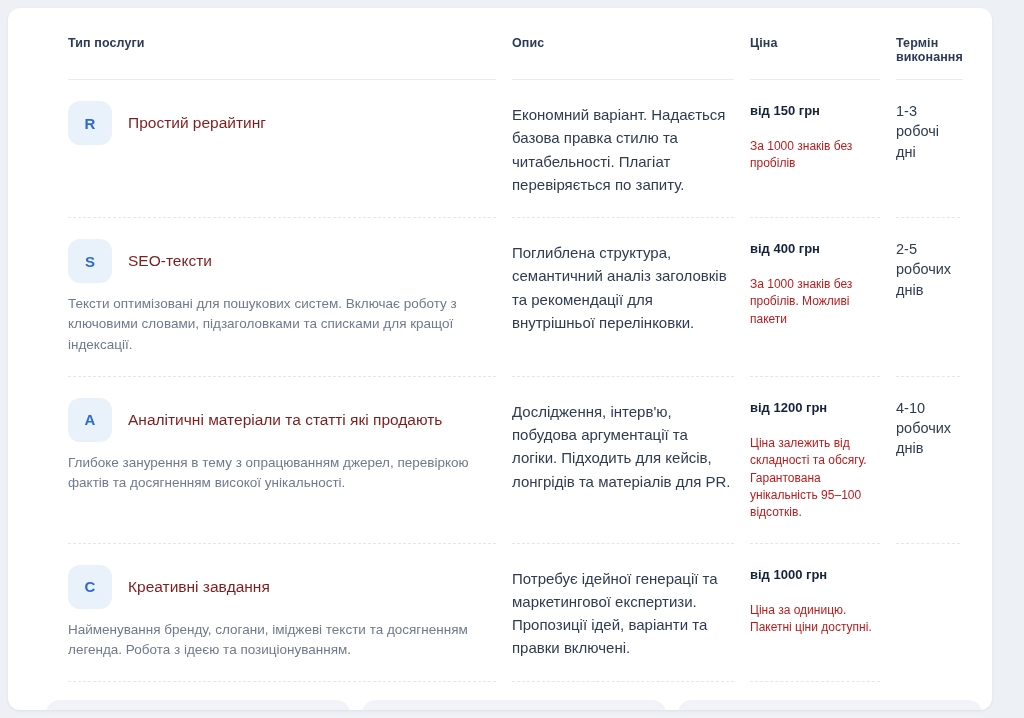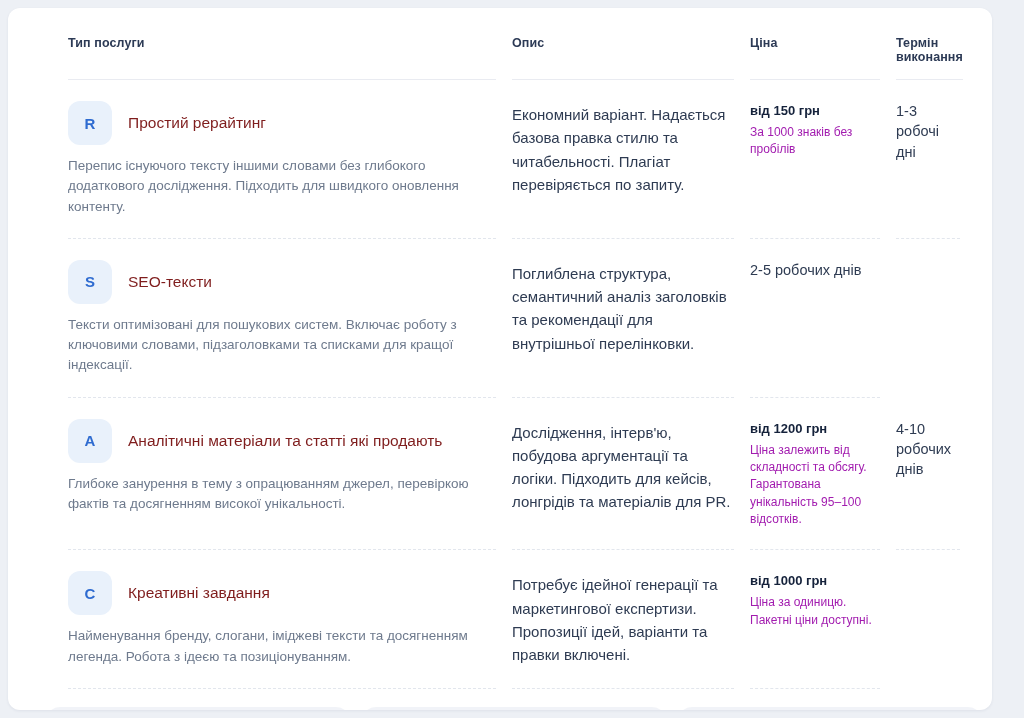--- a/index.html
+++ b/index.html
@@ -69,24 +69,24 @@
     line-height: 1.55;
     color: #2e3b52;
   }
   .price-amount {
     font-size: 13px;
     font-weight: bold;
     color: #15223b;
     padding-top: 2px;
   }
   .price-note {
-    margin-top: 6px;
+    margin-top: 20px;
     font-size: 12px;
     line-height: 1.45;
-    color: #a21caf;
+    color: #b91c1c;
   }
   .cell-term {
     display: flex;
     align-items: flex-start;
     font-size: 14.5px;
     line-height: 1.4;
     color: #2e3b52;
   }
   
   .cards {
@@ -115,21 +115,20 @@
     <div class="cell">Ціна</div>
     <div class="cell">Термін виконання</div>
   </div>
 
   <div class="row-grid trow">
     <div class="cell">
       <div class="service-head">
         <div class="badge">R</div>
         <div class="service-title">Простий рерайтинг</div>
       </div>
-      <p class="service-summary">Перепис існуючого тексту іншими словами без глибокого додаткового дослідження. Підходить для швидкого оновлення контенту.</p>
     </div>
     <div class="cell">
       <p class="desc-text">Економний варіант. Надається базова правка стилю та читабельності. Плагіат перевіряється по запиту.</p>
     </div>
     <div class="cell">
       <div class="price-amount">від 150 грн</div>
       <div class="price-note">За 1000 знаків без пробілів</div>
     </div>
     <div class="cell cell-term">
       <span>1-3 робочі дні</span>
@@ -140,20 +139,24 @@
     <div class="cell">
       <div class="service-head">
         <div class="badge">S</div>
         <div class="service-title">SEO-тексти</div>
       </div>
       <p class="service-summary">Тексти оптимізовані для пошукових систем. Включає роботу з ключовими словами, підзаголовками та списками для кращої індексації.</p>
     </div>
     <div class="cell">
       <p class="desc-text">Поглиблена структура, семантичний аналіз заголовків та рекомендації для внутрішньої перелінковки.</p>
     </div>
+    <div class="cell">
+      <div class="price-amount">від 400 грн</div>
+      <div class="price-note">За 1000 знаків без пробілів. Можливі пакети</div>
+    </div>
     <div class="cell cell-term">
       <span>2-5 робочих днів</span>
     </div>
   </div>
 
   <div class="row-grid trow">
     <div class="cell">
       <div class="service-head">
         <div class="badge">A</div>
         <div class="service-title">Аналітичні матеріали та статті які продають</div>

